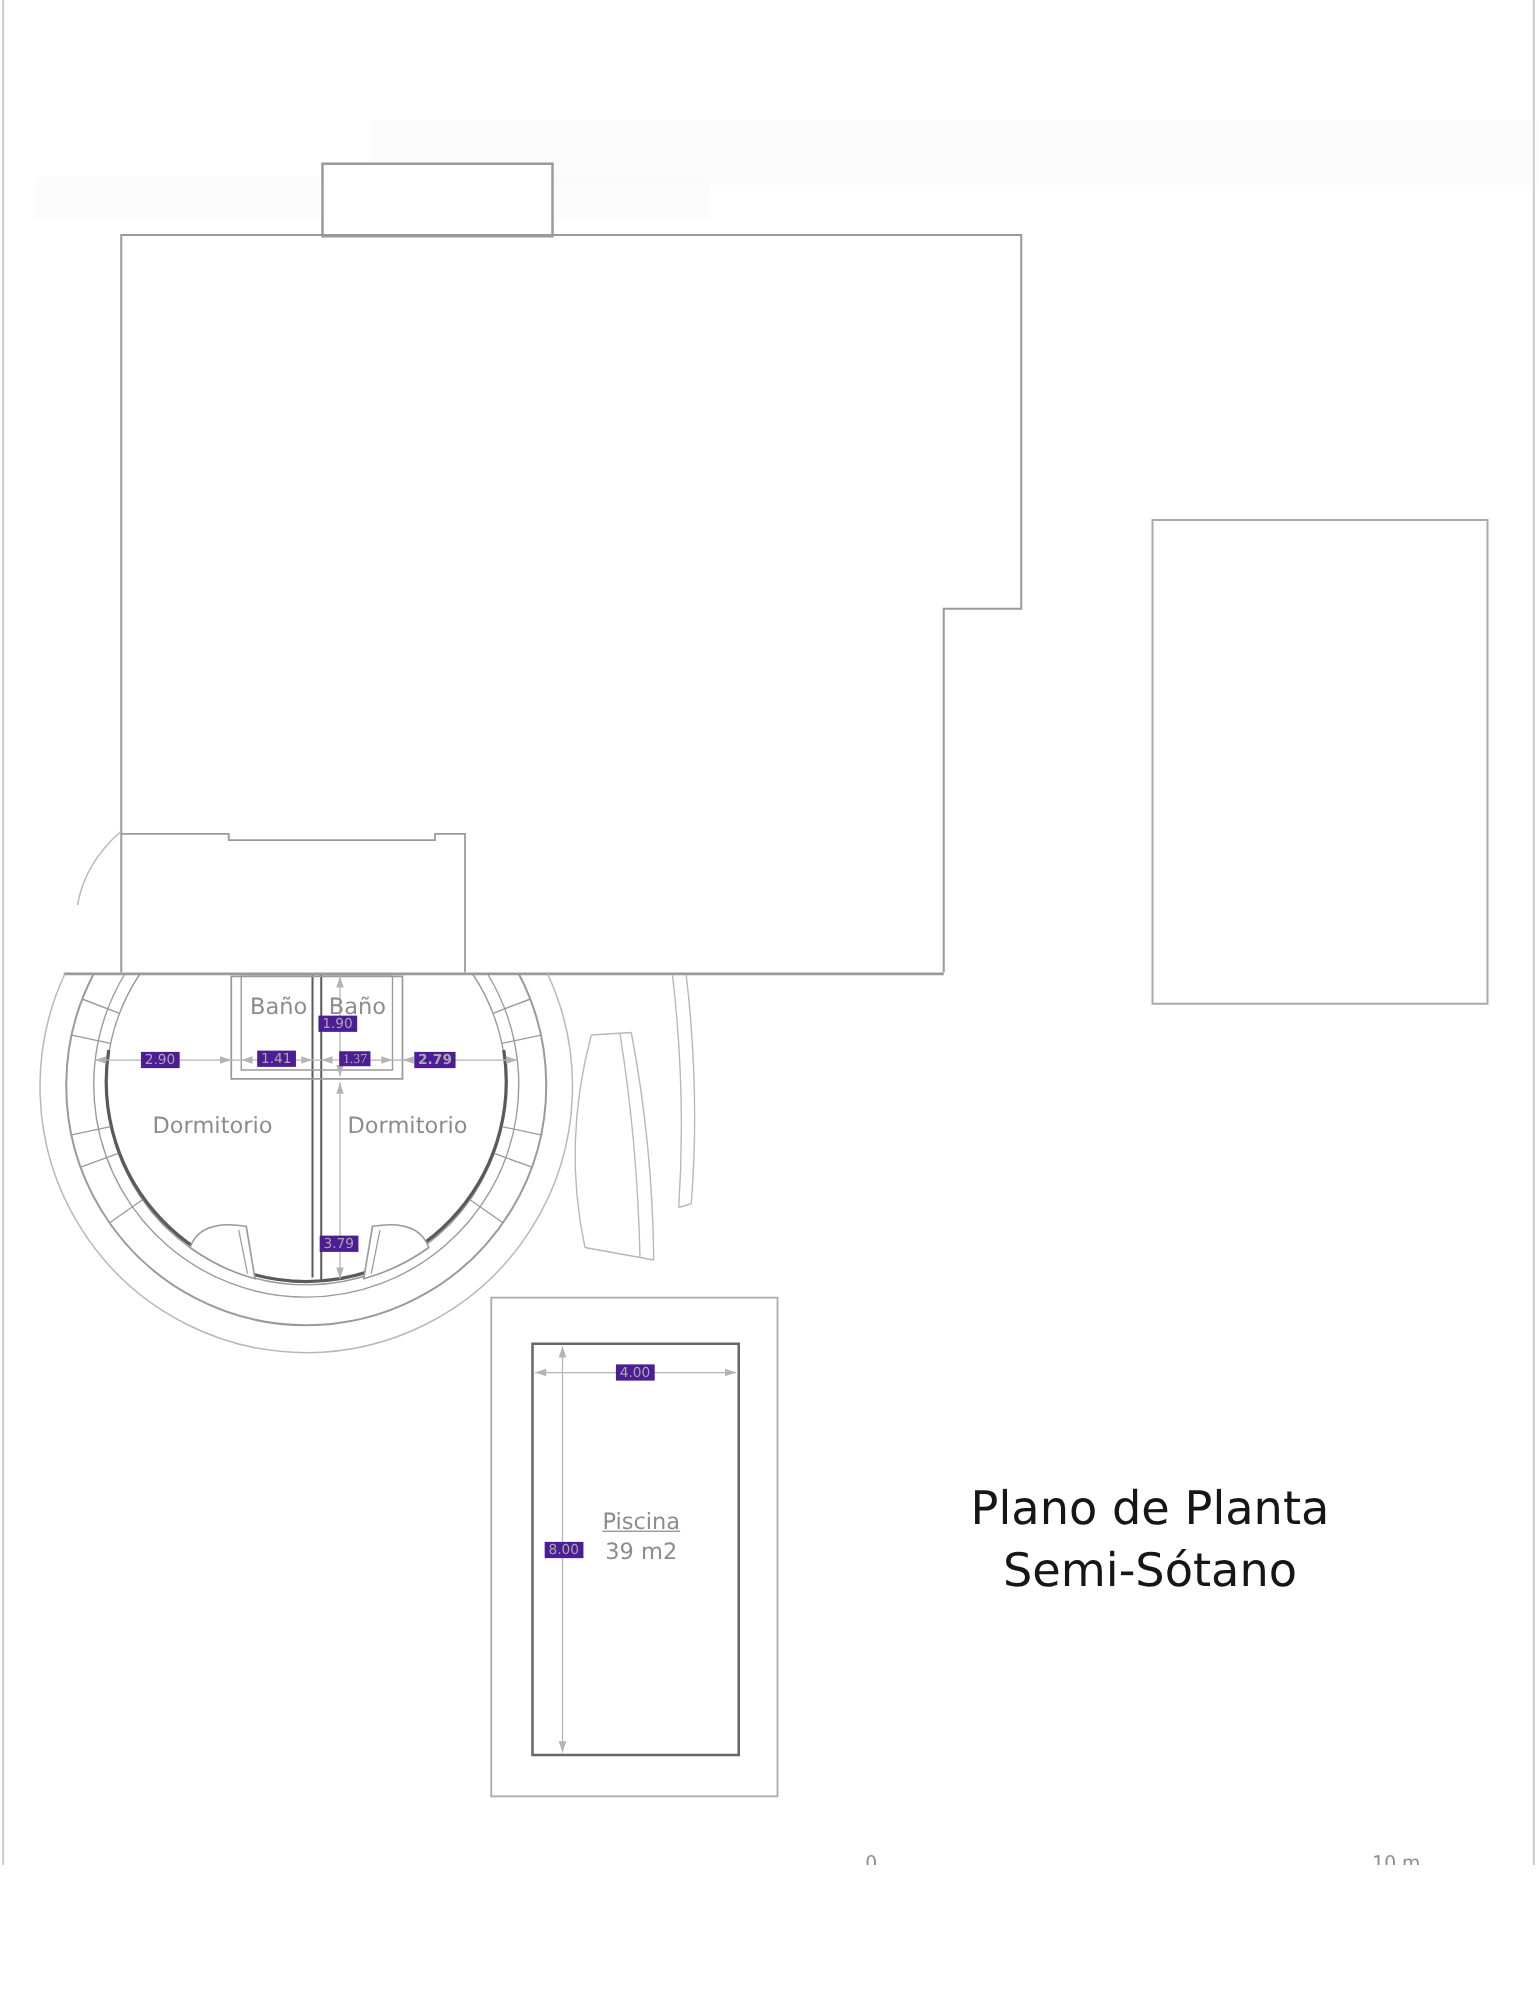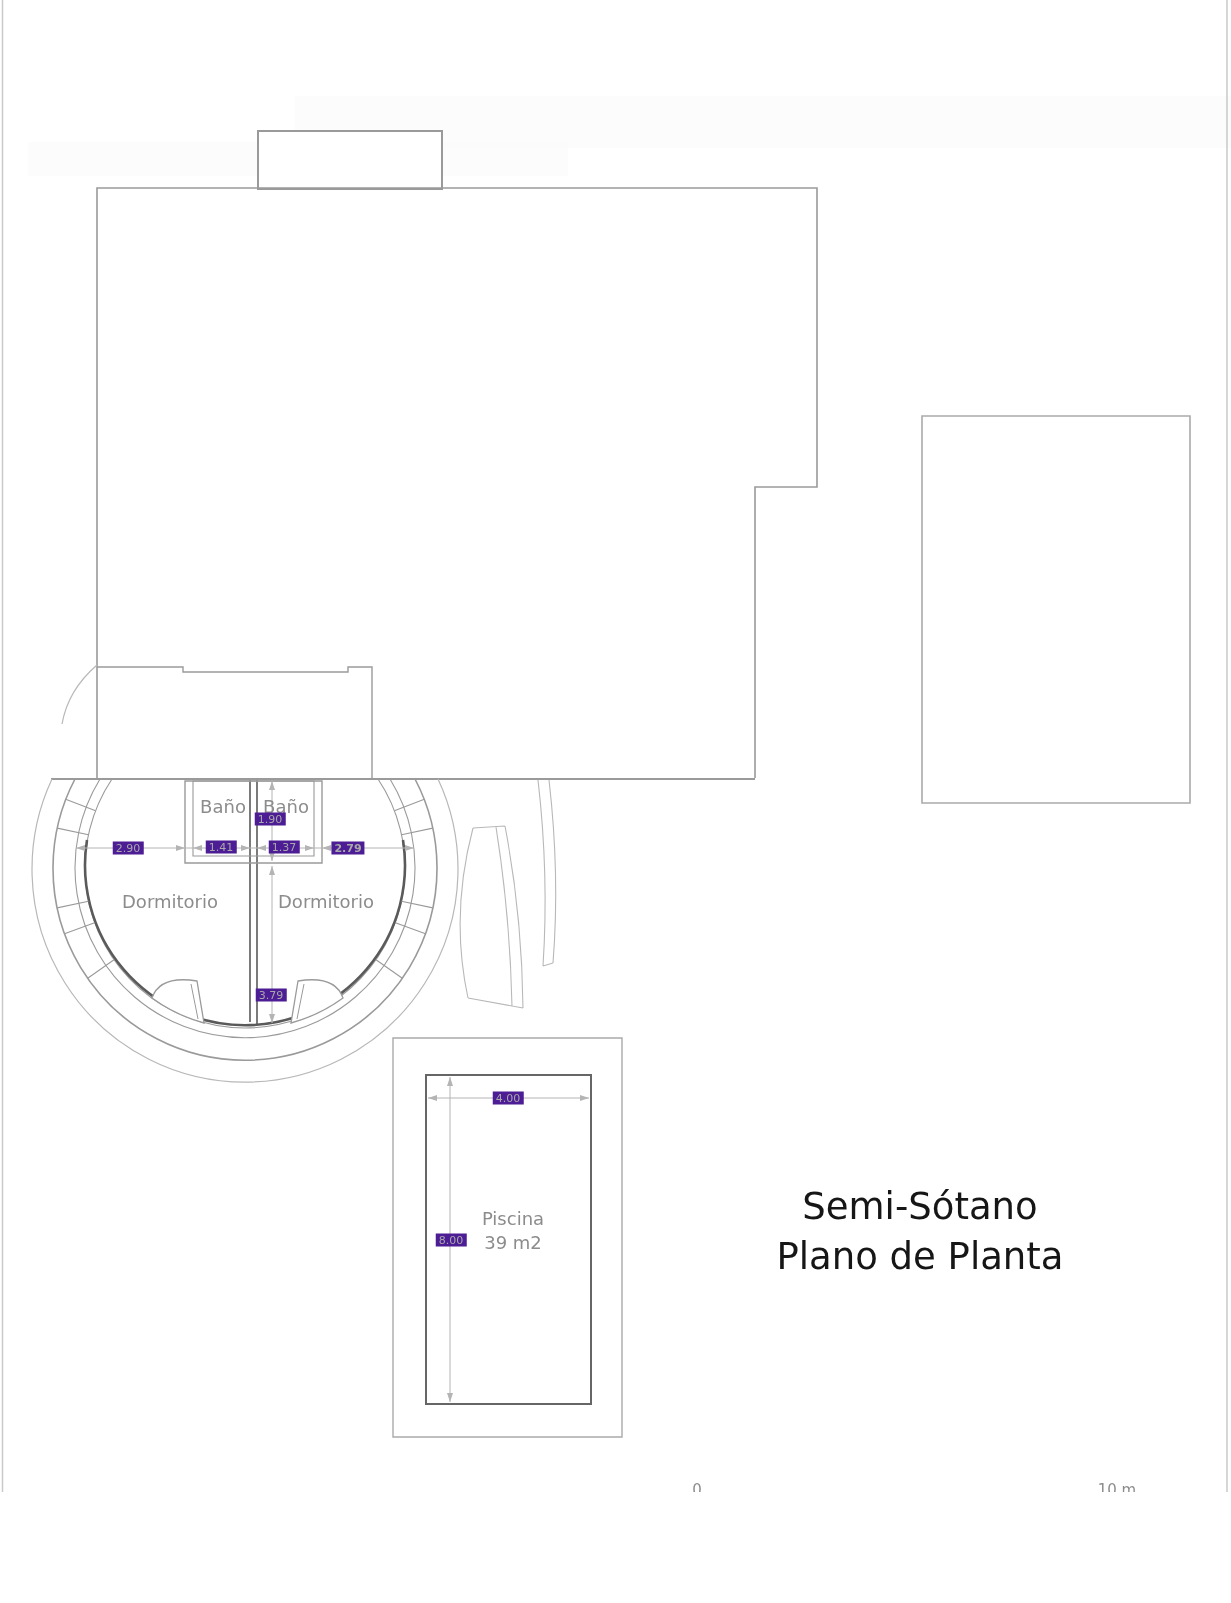--- a/index.html
+++ b/index.html
@@ -89,33 +89,33 @@
              M450,1077 L447,1086 L453,1086 Z M450,1402 L447,1393 L453,1393 Z"></path>
 
     <rect x="697" y="1502" width="206" height="6" stroke="#999999" fill="#ffffff" stroke-width="1"></rect>
     <path d="M903,1505 H1110 M1110,1497 V1505" stroke="#999999" fill="none" stroke-width="1.2"></path>
   </svg>
 
   <div class="lbl room-lbl" style="left:223px;top:806px;">Baño</div>
   <div class="lbl room-lbl" style="left:286px;top:806px;">Baño</div>
   <div class="lbl room-lbl" style="left:170px;top:901px;">Dormitorio</div>
   <div class="lbl room-lbl" style="left:326px;top:901px;">Dormitorio</div>
-  <div class="lbl room-lbl" style="left:513px;top:1218px;">Piscina</div>
+  <div class="lbl room-lbl" style="left:513px;top:1218px;text-decoration:underline;">Piscina</div>
   <div class="lbl room-lbl" style="left:513px;top:1242px;">39 m2</div>
 
   <div class="lbl dim-lbl" style="left:128px;top:848px;">2.90</div>
   <div class="lbl dim-lbl" style="left:221px;top:847px;text-align:right;">1.41</div>
-  <div class="lbl dim-lbl" style="left:284px;top:847px;">1.37</div>
+  <div class="lbl dim-lbl" style="left:284px;top:847px;font-family:Liberation Serif, serif;">1.37</div>
   <div class="lbl dim-lbl" style="left:348px;top:848px;font-weight:bold;">2.79</div>
   <div class="lbl dim-lbl" style="left:270px;top:819px;">1.90</div>
   <div class="lbl dim-lbl" style="left:271px;top:995px;">3.79</div>
   <div class="lbl dim-lbl" style="left:508px;top:1098px;">4.00</div>
   <div class="lbl dim-lbl" style="left:451px;top:1240px;">8.00</div>
 
   <div class="title-block">
+    <div>Plano de Planta</div>
     <div>Semi-Sótano</div>
-    <div>Plano de Planta</div>
   </div>
 
   <div class="lbl scale-lbl" style="left:697px;top:1490px;">0</div>
   <div class="lbl scale-lbl" style="left:1117px;top:1490px;">10 m</div>
 
 </div>
 
 </body></html>

